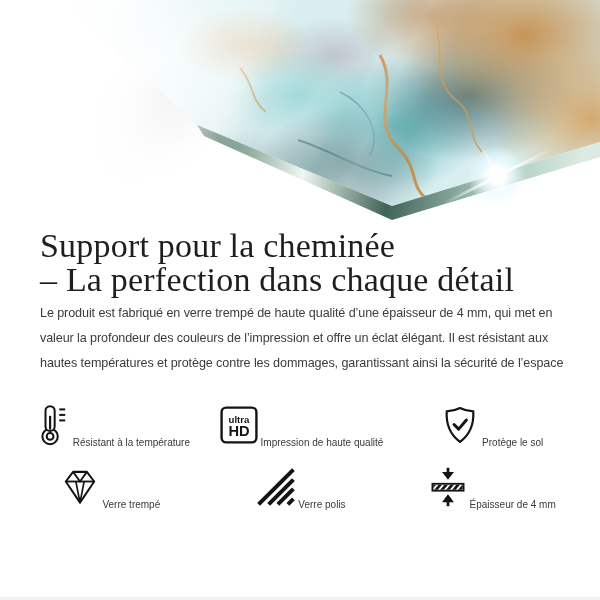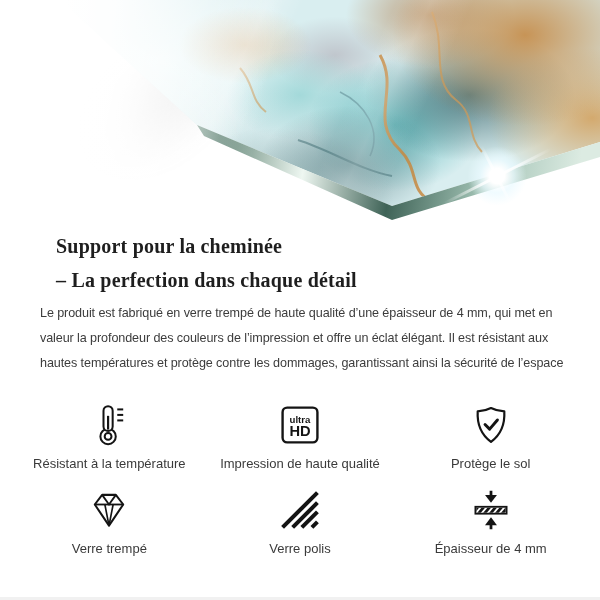--- a/index.html
+++ b/index.html
@@ -65,39 +65,39 @@
     background:linear-gradient(90deg, rgba(255,255,255,0), #ffffff 45%, #ffffff 55%, rgba(255,255,255,0));
     transform:rotate(-27deg);
   }
   .sparkle .ray2{
     position:absolute;left:-34px;top:-1px;width:68px;height:2.5px;
     background:linear-gradient(90deg, rgba(255,255,255,0), #ffffff 48%, rgba(255,255,255,0));
     transform:rotate(63deg);
   }
   
   .title{
-    position:absolute;left:56px;top:229px;
+    position:absolute;left:40px;top:229px;
     font-family:"Liberation Serif", serif;
-    font-size:20px;line-height:34px;color:#1e1e1e;font-weight:700;
+    font-size:34px;line-height:34px;color:#1e1e1e;font-weight:400;
     letter-spacing:.2px;white-space:nowrap;
   }
   .intro{
     position:absolute;left:40px;top:301px;
     font-size:12.6px;line-height:25px;color:#3c3c3c;
     letter-spacing:-0.1px;white-space:nowrap;
   }
   
   .features{
     position:absolute;left:14px;right:14px;top:402px;
     display:grid;grid-template-columns:1fr 1fr 1fr;row-gap:16px;
     justify-items:center;
   }
-  .feature{display:flex;flex-direction:column;align-items:center;}
+  .feature{display:flex;flex-direction:row;align-items:flex-end;}
   .feature .icon-box{height:46px;display:flex;align-items:center;justify-content:center;}
-  .feature .label{margin-top:8px;font-size:13px;color:#3a3a3a;letter-spacing:0;}
+  .feature .label{margin-top:8px;font-size:10px;color:#3a3a3a;letter-spacing:0;}
   .icon-svg{display:block;}
   
   .bottom-strip{position:absolute;left:0;right:0;bottom:0;height:3px;background:#f1f1f1;}
 </style>
 </head>
 <body>
 
 <div class="hero">
   <div class="corner-shadow"></div>
   <div class="glass-face">

